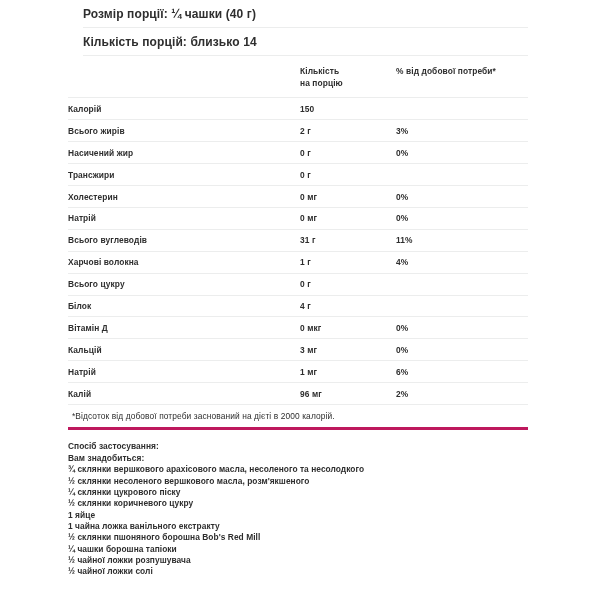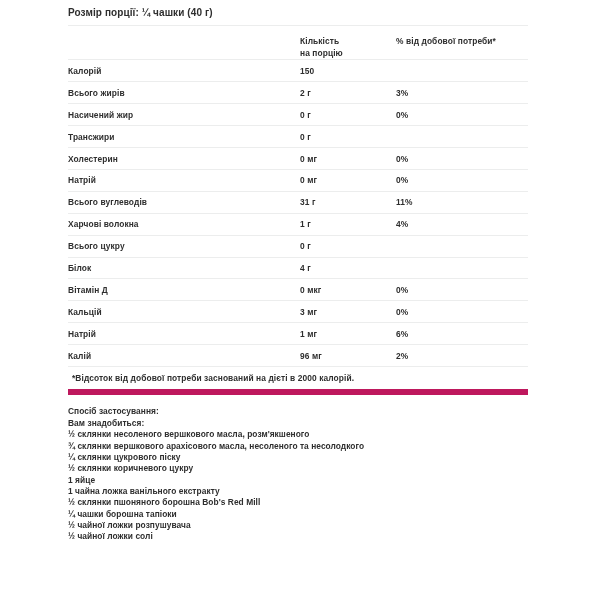--- a/index.html
+++ b/index.html
@@ -19,26 +19,27 @@
 
   .panel {
     position: absolute;
     left: 68px;
     top: 0;
     width: 460px;
   }
 
   
   .serving-row {
-    font-size: 10px;
+    font-size: 12px;
     font-weight: bold;
     line-height: 1;
     padding: 8px 0 7px 0;
     border-bottom: 1px solid #eceded;
     letter-spacing: .1px;
+    margin-left: 15px;
   }
 
   
   table.nutri {
     width: 100%;
     border-collapse: collapse;
     table-layout: fixed;
     font-size: 8.4px;
   }
   table.nutri col.c-name   { width: 232px; }
@@ -49,34 +50,34 @@
   table.nutri td {
     text-align: left;
     vertical-align: top;
     font-weight: bold;
     padding: 6.5px 0 6px 0;
     border-bottom: 1px solid #eceded;
     letter-spacing: .1px;
   }
   table.nutri thead th {
     padding-top: 9px;
-    padding-bottom: 0;
+    padding-bottom: 8px;
     line-height: 1.45;
   }
   table.nutri tbody td {
     line-height: 1;
   }
 
   
   .footnote {
     font-size: 8.4px;
-    font-weight: bold;
+    font-weight: normal;
     line-height: 1;
     padding: 7px 0 7px 4px;
-    border-bottom: 6px solid #be185d;
+    border-bottom: 3px solid #be185d;
     letter-spacing: .1px;
   }
 
   
   .textblock {
     font-size: 8.4px;
     font-weight: bold;
     line-height: 11.35px;
     letter-spacing: .05px;
     margin: 0;
@@ -85,20 +86,21 @@
   .gap-lg { height: 11px; }
   .lines div { white-space: nowrap; }
 </style>
 </head>
 <body>
 
 <div class="panel">
 
   <div class="serving-row">Розмір порції: ¼ чашки (40 г)</div>
 
+  <div class="serving-row">Кількість порцій: близько 14</div>
 
   <table class="nutri">
     <colgroup>
       <col class="c-name">
         <col class="c-amount">
         <col class="c-dv">
     </colgroup>
     <thead>
       <tr>
         <th></th>
@@ -184,22 +186,22 @@
   </table>
 
   <div class="footnote">*Відсоток від добової потреби заснований на дієті в 2000 калорій.</div>
 
   <div class="gap-lg"></div>
 
   <div class="textblock lines">
     <div>Спосіб застосування:</div>
     <div>Вам знадобиться:</div>
     <div id="ingredients-list">
+        <div>¾ склянки вершкового арахісового масла, несоленого та несолодкого</div>
         <div>½ склянки несоленого вершкового масла, розм'якшеного</div>
-        <div>¾ склянки вершкового арахісового масла, несоленого та несолодкого</div>
         <div>¼ склянки цукрового піску</div>
         <div>½ склянки коричневого цукру</div>
         <div>1 яйце</div>
         <div>1 чайна ложка ванільного екстракту</div>
         <div>½ склянки пшоняного борошна Bob's Red Mill</div>
         <div>¼ чашки борошна тапіоки</div>
         <div>½ чайної ложки розпушувача</div>
         <div>½ чайної ложки солі</div>
       </div>
 

